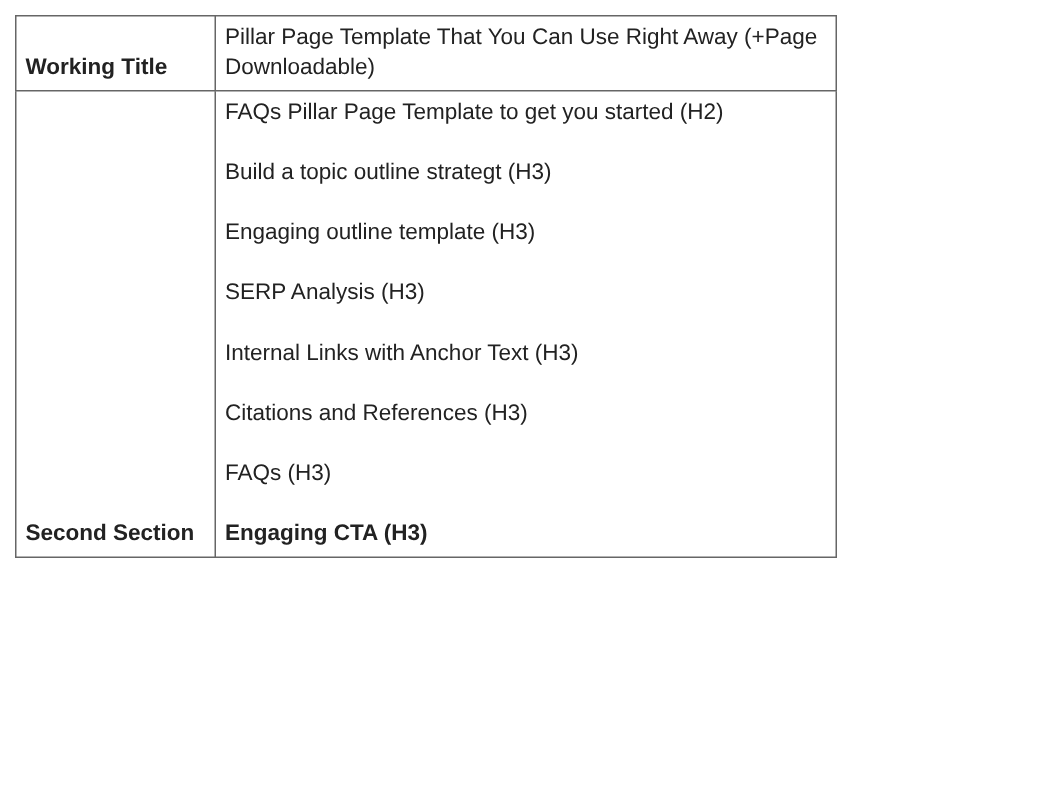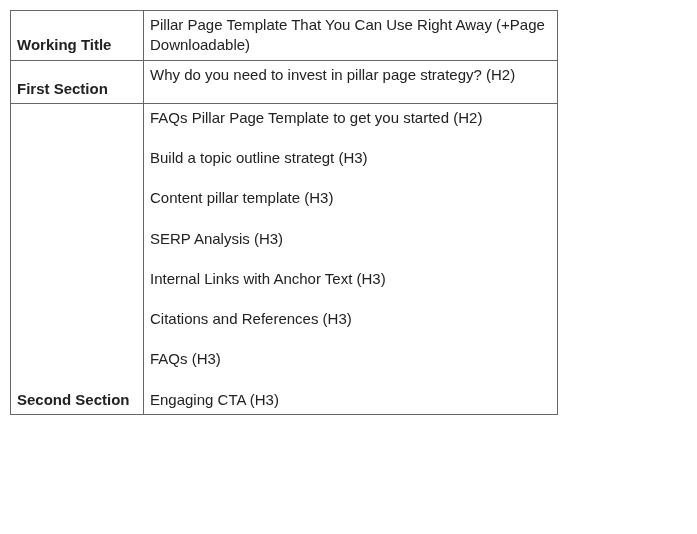--- a/index.html
+++ b/index.html
@@ -26,44 +26,38 @@
     vertical-align: bottom;
   }
   td.content {
     vertical-align: top;
   }
   .multi-line div {
     margin-bottom: 20px;
   }
   .multi-line div:last-child {
     margin-bottom: 0;
+    font-weight: bold;
   }
 </style>
 </head>
 <body>
 
 <table>
   <tbody>
       <tr>
     <td class="label">Working Title</td>
     <td class="content">Pillar Page Template That You Can Use Right Away (+Page Downloadable)</td>
   </tr>
   <tr>
-    <td class="label">First Section</td>
-    <td class="content">
-      <div>Why do you need to invest in pillar page strategy? (H2)</div>
-      <div style="height:14px"></div>
-    </td>
-  </tr>
-  <tr>
     <td class="label">Second Section</td>
     <td class="content multi-line">
       <div>FAQs Pillar Page Template to get you started (H2)</div>
       <div>Build a topic outline strategt (H3)</div>
-      <div>Content pillar template (H3)</div>
+      <div>Engaging outline template (H3)</div>
       <div>SERP Analysis (H3)</div>
       <div>Internal Links with Anchor Text (H3)</div>
       <div>Citations and References (H3)</div>
       <div>FAQs (H3)</div>
       <div>Engaging CTA (H3)</div>
     </td>
   </tr>
 </tbody>
   </table>
 

